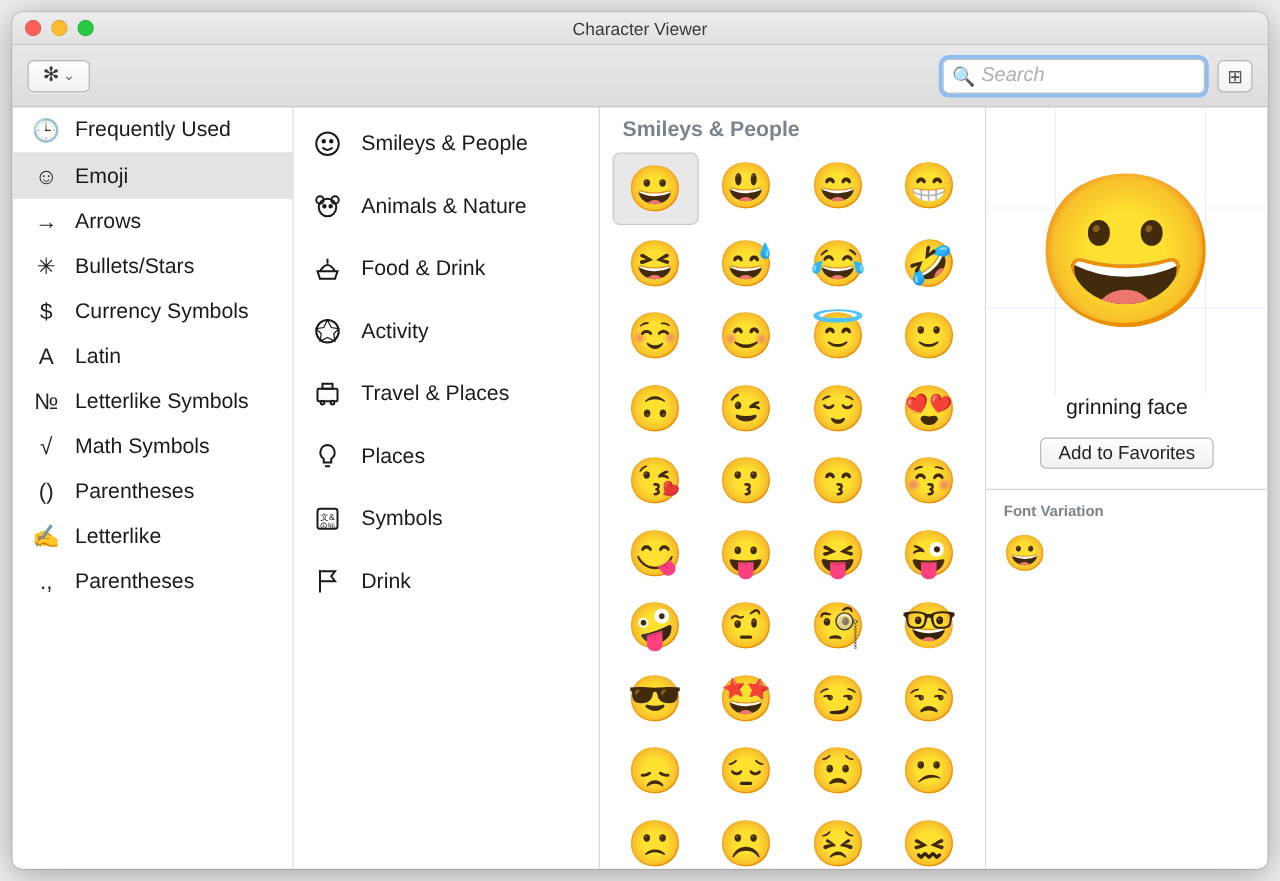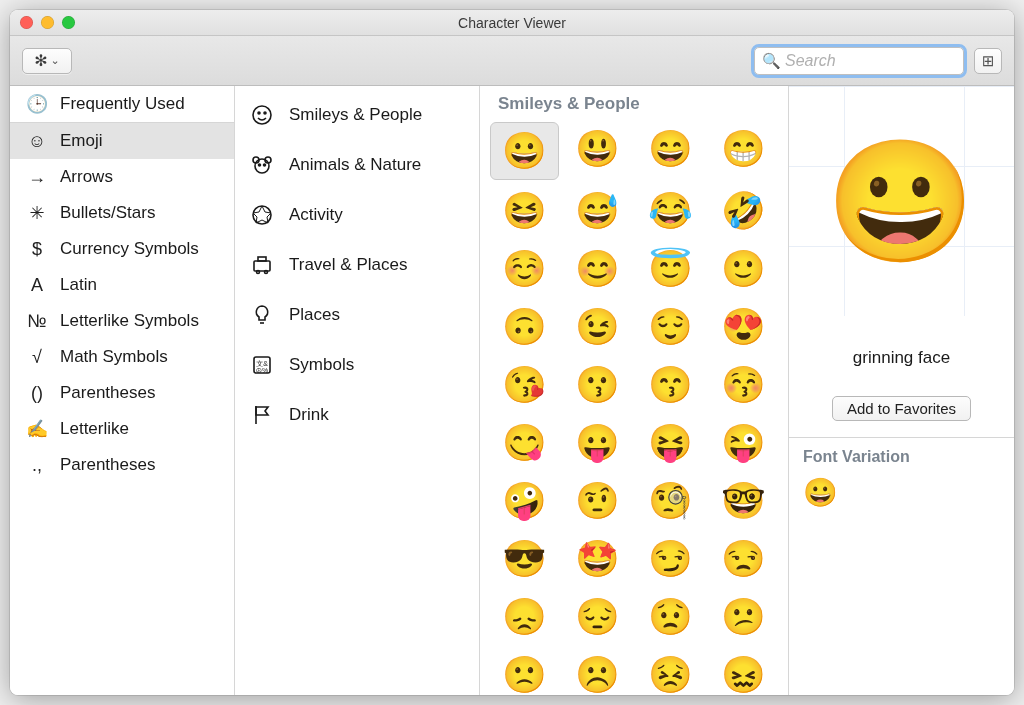--- a/index.html
+++ b/index.html
@@ -166,35 +166,35 @@
       height: 230px;
       position:relative;
       display:flex;
       align-items:center;
       justify-content:center;
       background:
         linear-gradient(#e8eef7 1px, transparent 1px) 0 80px / 100% 80px,
         linear-gradient(90deg, #e8eef7 1px, transparent 1px) 55px 0 / 120px 100%;
     }
     .preview-emoji { font-size: 120px; line-height:1; }
-    .char-name { text-align:center; font-size:17px; color:#1a1a1a; margin-top:32px;}
+    .char-name { text-align:center; font-size:17px; color:#1a1a1a; margin-top:0;}
     .add-fav-btn {
       display:block;
-      margin: 28px auto 16px auto;
+      margin: 14px auto 16px auto;
       padding: 3px 14px;
       font-size:15px;
       border:1px solid #b8b8b8;
       border-radius:5px;
       background:linear-gradient(#fdfdfd,#f1f1f1);
       color:#222;
     }
     .section-hr { height:1px; background:#d6d6d6; }
     .font-var-header {
       padding: 10px 0 6px 14px;
-      font-size:16px; font-weight:600; color:#7a848f;
+      font-size:12px; font-weight:600; color:#7a848f;
     }
     .font-var-cell {
       font-size:28px;
       padding: 4px 14px;
     }
   </style>
 </head>
 <body>
 
 <div class="window">
@@ -287,20 +287,30 @@
           <span class="m-icon">
             <svg viewBox="0 0 24 24">
               <circle cx="12" cy="13" r="7"></circle>
               <circle cx="6" cy="7" r="3"></circle>
               <circle cx="18" cy="7" r="3"></circle>
               <circle cx="9.5" cy="12" r="1" fill="#1a1a1a"></circle>
               <circle cx="14.5" cy="12" r="1" fill="#1a1a1a"></circle>
             </svg>
           </span>
           <span>Animals &amp; Nature</span>
+        </div>
+        <div class="m-item">
+          <span class="m-icon">
+            <svg viewBox="0 0 24 24">
+              <path d="M4 14 h16 l-2 6 h-12 z"></path>
+              <path d="M6 14 q6 -10 12 0"></path>
+              <line x1="12" y1="4" x2="12" y2="8"></line>
+            </svg>
+          </span>
+          <span>Food &amp; Drink</span>
         </div>
         <div class="m-item">
           <span class="m-icon">
             <svg viewBox="0 0 24 24">
               <circle cx="12" cy="12" r="9"></circle>
               <path d="M12 3 l3 6 l6 1 l-4 4 l1 6 l-6 -3 l-6 3 l1 -6 l-4 -4 l6 -1 z" stroke-width="1"></path>
             </svg>
           </span>
           <span>Activity</span>
         </div>

